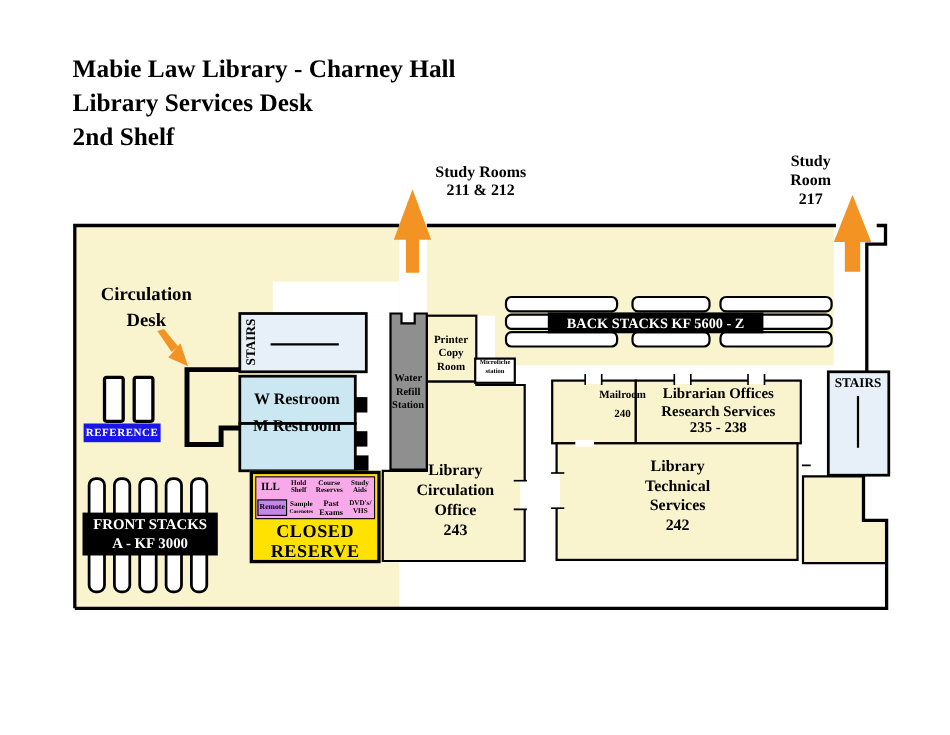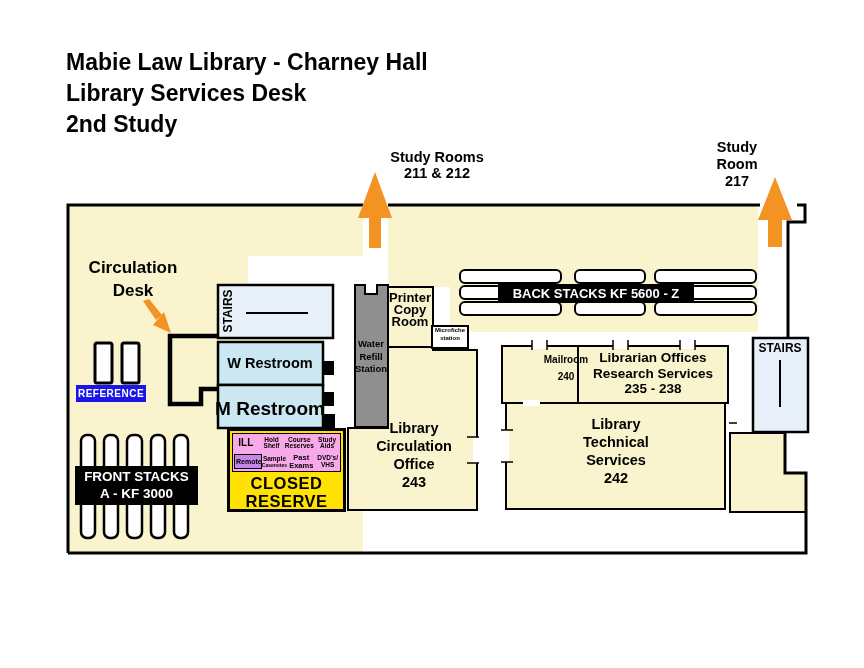--- a/index.html
+++ b/index.html
@@ -3,21 +3,21 @@
 <meta charset="utf-8">
 <style>
   :root{
     --floor-yellow:#F9F4CE; --reserve-yellow:#FFE202; --reserve-pink:#F8A9E9;
     --remote-purple:#C685E8; --reference-blue:#1A16E8; --restroom-blue:#CBE7F1;
     --stairs-blue:#E7F0F8; --water-gray:#8F8F8F; --arrow-orange:#F39324;
     --wall-black:#000000; --label-white:#FFFFFF;
   }
   html,body{margin:0;padding:0;background:#fff;}
   .map{position:relative;width:864px;height:668px;background:#fff;overflow:hidden;
-       font-family:Liberation Sans, sans-serif;font-weight:bold;color:#000;}
+       font-family:Liberation Serif, serif;font-weight:bold;color:#000;}
   .map svg{position:absolute;left:0;top:0;}
   .lbl{position:absolute;text-align:center;line-height:1.12;white-space:nowrap;z-index:5;}
   .cx{transform:translateX(-50%);}
   .badge{color:var(--label-white);background:var(--wall-black);}
   .ref{background:var(--reference-blue);color:var(--label-white);}
   .cr-box{position:absolute;left:227px;top:428px;width:113px;height:78px;z-index:5;
           background:var(--reserve-yellow);border:3px solid #000;}
   .cr-grid{margin:2px;height:37px;background:var(--reserve-pink);border:1px solid #000;
            display:flex;flex-direction:column;}
   .cr-row{flex:1;display:flex;align-items:center;}
@@ -123,21 +123,21 @@
       <path d="M785,432 L785,473 L806,473 L806,553 L68,553"></path>
     </g>
 
     <polygon points="369,248 369,218 358,218 375,172 392,218 381,218 381,248" style="fill:var(--arrow-orange)"></polygon>
     <polygon points="768,247 768,220 758,220 775,177 792,220 782,220 782,247" style="fill:var(--arrow-orange)"></polygon>
   </svg>
 
   <div class="lbl" style="left:66px;top:47px;text-align:left;font-size:23px;line-height:31px;">
     <div>Mabie Law Library - Charney Hall</div>
     <div>Library Services Desk</div>
-    <div>2nd Study</div>
+    <div>2nd Shelf</div>
   </div>
 
   <div class="lbl cx" style="left:437px;top:149px;font-size:14.5px;line-height:16px;">
     <div>Study Rooms</div>
     <div>211 &amp; 212</div>
   </div>
 
   <div class="lbl cx" style="left:737px;top:139px;font-size:14.5px;line-height:17px;">
     <div>Study</div>
     <div>Room</div>
@@ -147,29 +147,29 @@
   <div class="lbl cx" style="left:133px;top:256px;font-size:17px;line-height:23px;">
     <div>Circulation</div>
     <div>Desk</div>
   </div>
 
   <div class="lbl ref" style="left:76px;top:385px;width:70px;height:17px;font-size:10px;line-height:17px;letter-spacing:.5px;">REFERENCE</div>
 
   <div class="lbl" style="left:204px;top:304px;width:50px;height:14px;font-size:12px;transform:rotate(-90deg);">STAIRS</div>
 
   <div class="lbl cx" style="left:270px;top:355px;font-size:14.5px;">W Restroom</div>
-  <div class="lbl cx" style="left:270px;top:398px;font-size:19px;">M Restroom</div>
+  <div class="lbl cx" style="left:270px;top:380px;font-size:15px;">M Restroom</div>
 
   <div class="lbl cx" style="left:371px;top:338px;font-size:9.5px;line-height:12.5px;">
     <div>Water</div>
     <div>Refill</div>
     <div>Station</div>
   </div>
 
-  <div class="lbl cx" style="left:410px;top:292px;font-size:13px;line-height:12px;">
+  <div class="lbl cx" style="left:410px;top:304px;font-size:10px;line-height:12px;">
     <div>Printer</div>
     <div>Copy</div>
     <div>Room</div>
   </div>
 
   <div class="lbl cx" style="left:450px;top:327px;font-size:6px;line-height:7.5px;">
     <div>Microfiche</div>
     <div>station</div>
   </div>
 

